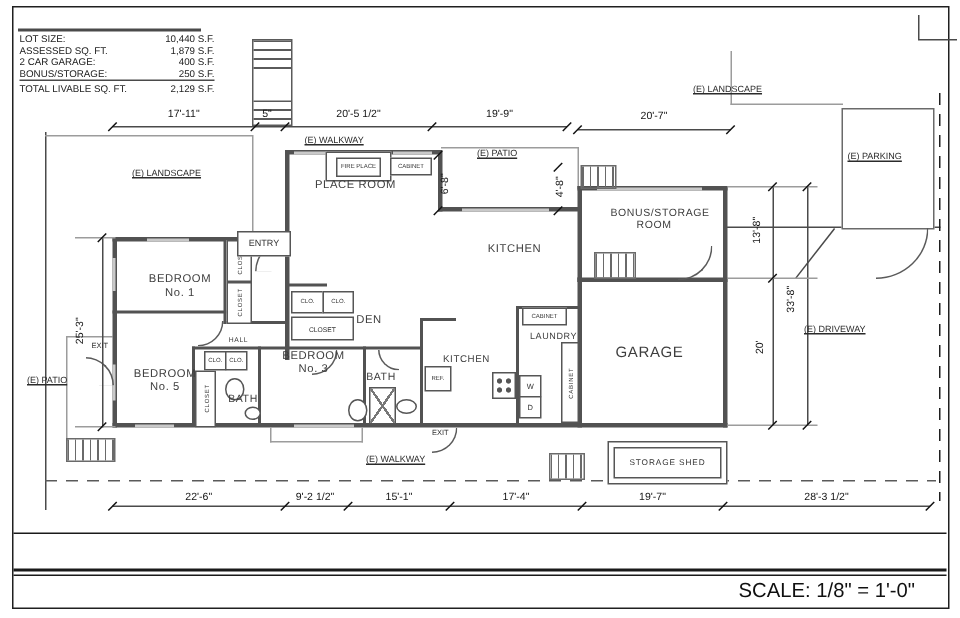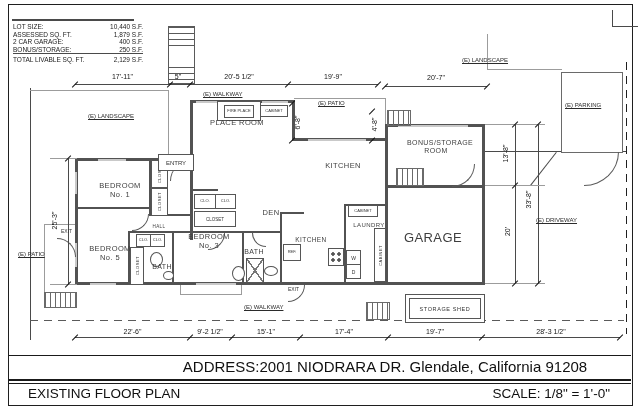--- a/index.html
+++ b/index.html
@@ -233,24 +233,24 @@
   <div class="dim" style="left:482px;top:328px;width:138px">28'-3 1/2"</div>
   <div class="dim dimv" style="left:29px;top:217px;width:50px">25'-3"</div>
   <div class="dim dimv" style="left:485px;top:150px;width:40px">13'-8"</div>
   <div class="dim dimv" style="left:508px;top:196px;width:40px">33'-8"</div>
   <div class="dim dimv" style="left:487px;top:228px;width:40px">20'</div>
   <div class="dim dimv" style="left:277px;top:119px;width:40px">6'-8"</div>
   <div class="dim dimv" style="left:354px;top:121px;width:40px">4'-8"</div>
 
   <div class="room" style="left:207px;top:118px;width:60px;font-size:7.5px">PLACE ROOM</div>
   <div class="room" style="left:313px;top:161px;width:60px;font-size:7.5px">KITCHEN</div>
-  <div class="room" style="left:251px;top:208px;width:40px;font-size:7.5px">DEN</div>
+  <div class="room" style="left:226px;top:208px;width:40px;font-size:7.5px">DEN</div>
   <div class="room" style="left:283px;top:236px;width:56px;font-size:6.5px">KITCHEN</div>
   <div class="room" style="left:345px;top:222px;width:48px;font-size:6px">LAUNDRY</div>
-  <div class="room" style="left:403px;top:230px;width:60px;font-size:13px">GARAGE</div>
+  <div class="room" style="left:403px;top:230px;width:60px;font-size:10px">GARAGE</div>
   <div class="room" style="left:407px;top:139px;width:58px;font-size:7px">BONUS/STORAGE ROOM</div>
   <div class="room" style="left:98px;top:181px;width:44px;font-size:7.5px">BEDROOM No. 1</div>
   <div class="room" style="left:88px;top:244px;width:44px;font-size:7.5px">BEDROOM No. 5</div>
   <div class="room" style="left:187px;top:232px;width:44px;font-size:7.5px">BEDROOM No. 3</div>
   <div class="room" style="left:144px;top:263px;width:36px;font-size:7px">BATH</div>
   <div class="room" style="left:236px;top:248px;width:36px;font-size:7px">BATH</div>
   <div class="box" style="left:158px;top:154px;width:34px;height:15px;font-size:6px">ENTRY</div>
   <div class="room" style="left:144px;top:224px;width:30px;font-size:4.5px">HALL</div>
 
   <div class="plain" style="left:61px;top:228px">EXIT</div>
@@ -261,16 +261,14 @@
   <div class="site" style="left:318px;top:100px">(E) PATIO</div>
   <div class="site" style="left:462px;top:57px">(E) LANDSCAPE</div>
   <div class="site" style="left:565px;top:102px">(E) PARKING</div>
   <div class="site" style="left:536px;top:217px">(E) DRIVEWAY</div>
   <div class="site" style="left:18px;top:251px">(E) PATIO</div>
   <div class="site" style="left:244px;top:304px">(E) WALKWAY</div>
 
   <i class="ln" style="left:9px;top:355px;width:622px;height:1px;background:#1a1a1a"></i>
   <i class="ln" style="left:9px;top:379px;width:622px;height:2px;background:#1a1a1a"></i>
   <i class="ln" style="left:9px;top:383px;width:622px;height:1px;background:#1a1a1a"></i>
-  <div class="addr">ADDRESS:2001 NIODRARA DR. Glendale, California 91208</div>
-  <div class="ft-title">EXISTING FLOOR PLAN</div>
   <div class="ft-scale">SCALE: 1/8" = 1'-0"</div>
 </div>
 
 </body></html>

